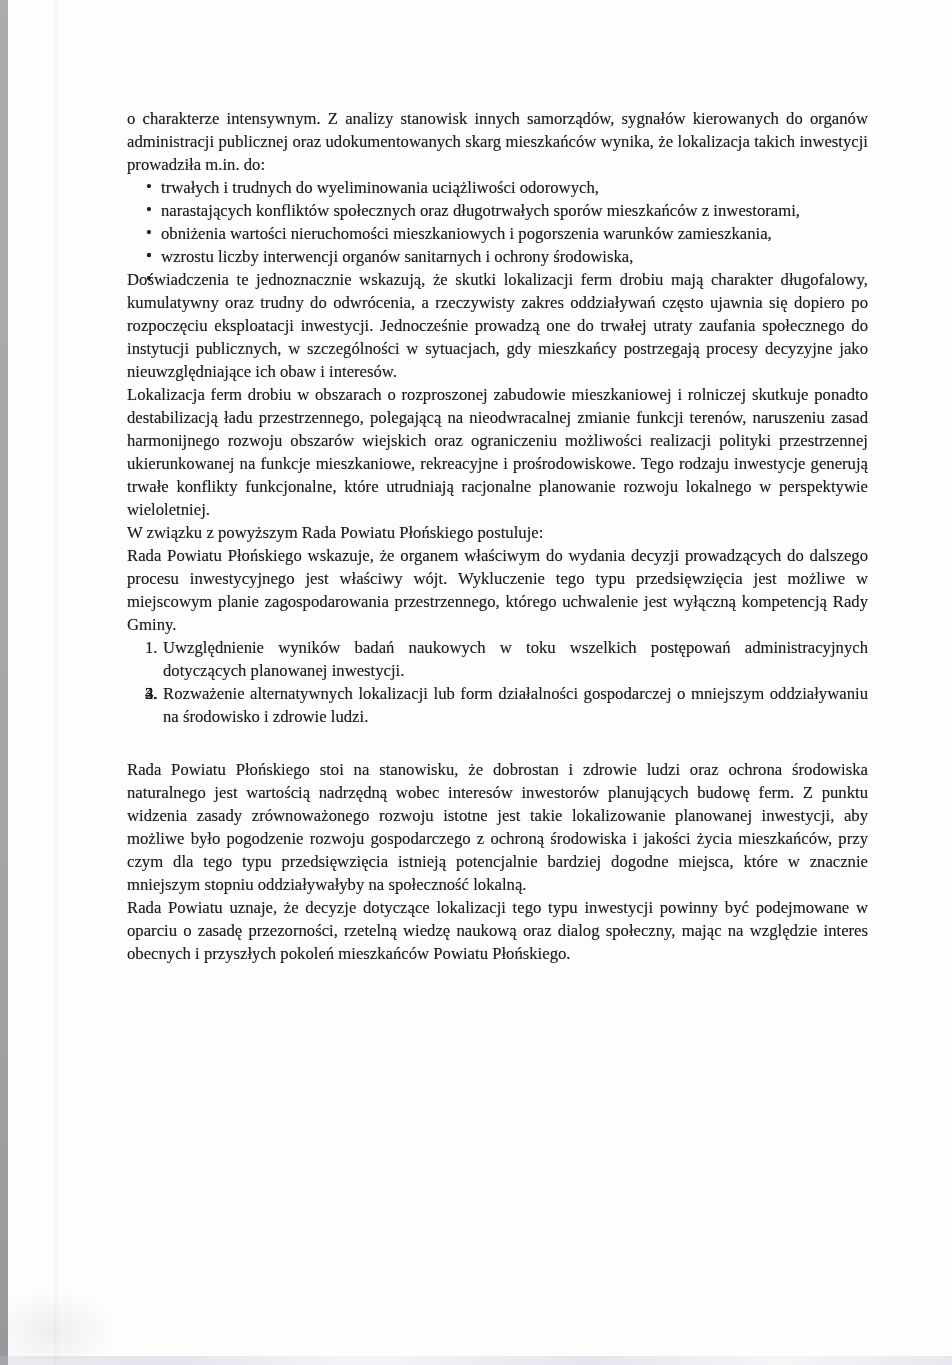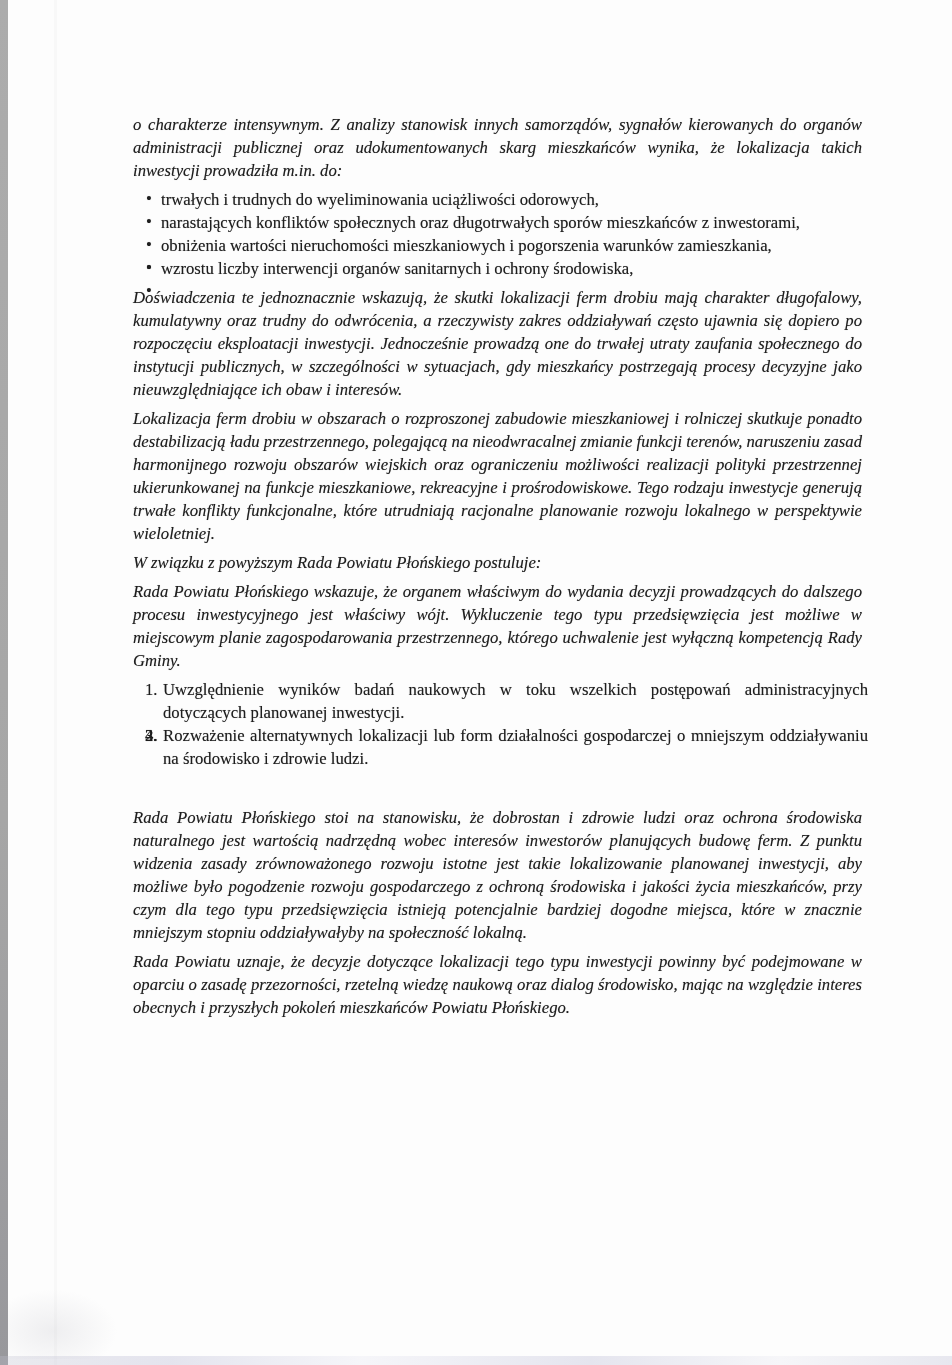--- a/index.html
+++ b/index.html
@@ -50,24 +50,23 @@
     position: absolute;
     left: 127px;
     top: 107px;
     width: 741px;
     color: #1e1e1e;
     font-size: 16.7px;
     line-height: 23px;
     text-shadow: 0 0 0.7px rgba(25,25,25,0.45);
   }
   .para {
-    margin: 6px;
+    margin: 0;
     text-align: justify;
     text-align-last: left;
-    font-style: italic;
   }
   ul.blist, ol.nlist {
     margin: 0;
     padding: 0;
     list-style: none;
   }
   ul.blist li, ol.nlist li {
     position: relative;
     text-align: justify;
     text-align-last: left;
@@ -107,14 +106,14 @@
     <p class="para">W związku z powyższym Rada Powiatu Płońskiego postuluje:</p>
     <p class="para">Rada Powiatu Płońskiego wskazuje, że organem właściwym do wydania decyzji prowadzących do dalszego procesu inwestycyjnego jest właściwy wójt. Wykluczenie tego typu przedsięwzięcia jest możliwe w miejscowym planie zagospodarowania przestrzennego, którego uchwalenie jest wyłączną kompetencją Rady Gminy.</p>
     <ol class="nlist">
       <li><span class="num">1.</span><span>Uwzględnienie wyników badań naukowych w toku wszelkich postępowań administracyjnych dotyczących planowanej inwestycji.</span></li>
       <li><span class="num">2.</span></li>
       <li><span class="num">3.</span></li>
       <li><span class="num">4.</span><span>Rozważenie alternatywnych lokalizacji lub form działalności gospodarczej o mniejszym oddziaływaniu na środowisko i zdrowie ludzi.</span></li>
     </ol>
     <div class="gap"></div>
     <p class="para">Rada Powiatu Płońskiego stoi na stanowisku, że dobrostan i zdrowie ludzi oraz ochrona środowiska naturalnego jest wartością nadrzędną wobec interesów inwestorów planujących budowę ferm. Z punktu widzenia zasady zrównoważonego rozwoju istotne jest takie lokalizowanie planowanej inwestycji, aby możliwe było pogodzenie rozwoju gospodarczego z ochroną środowiska i jakości życia mieszkańców, przy czym dla tego typu przedsięwzięcia istnieją potencjalnie bardziej dogodne miejsca, które w znacznie mniejszym stopniu oddziaływałyby na społeczność lokalną.</p>
-    <p class="para">Rada Powiatu uznaje, że decyzje dotyczące lokalizacji tego typu inwestycji powinny być podejmowane w oparciu o zasadę przezorności, rzetelną wiedzę naukową oraz dialog środowisko, mając na względzie interes obecnych i przyszłych pokoleń mieszkańców Powiatu Płońskiego.</p>
+    <p class="para">Rada Powiatu uznaje, że decyzje dotyczące lokalizacji tego typu inwestycji powinny być podejmowane w oparciu o zasadę przezorności, rzetelną wiedzę naukową oraz dialog społeczny, mając na względzie interes obecnych i przyszłych pokoleń mieszkańców Powiatu Płońskiego.</p>
   </div>
 
 </body></html>

